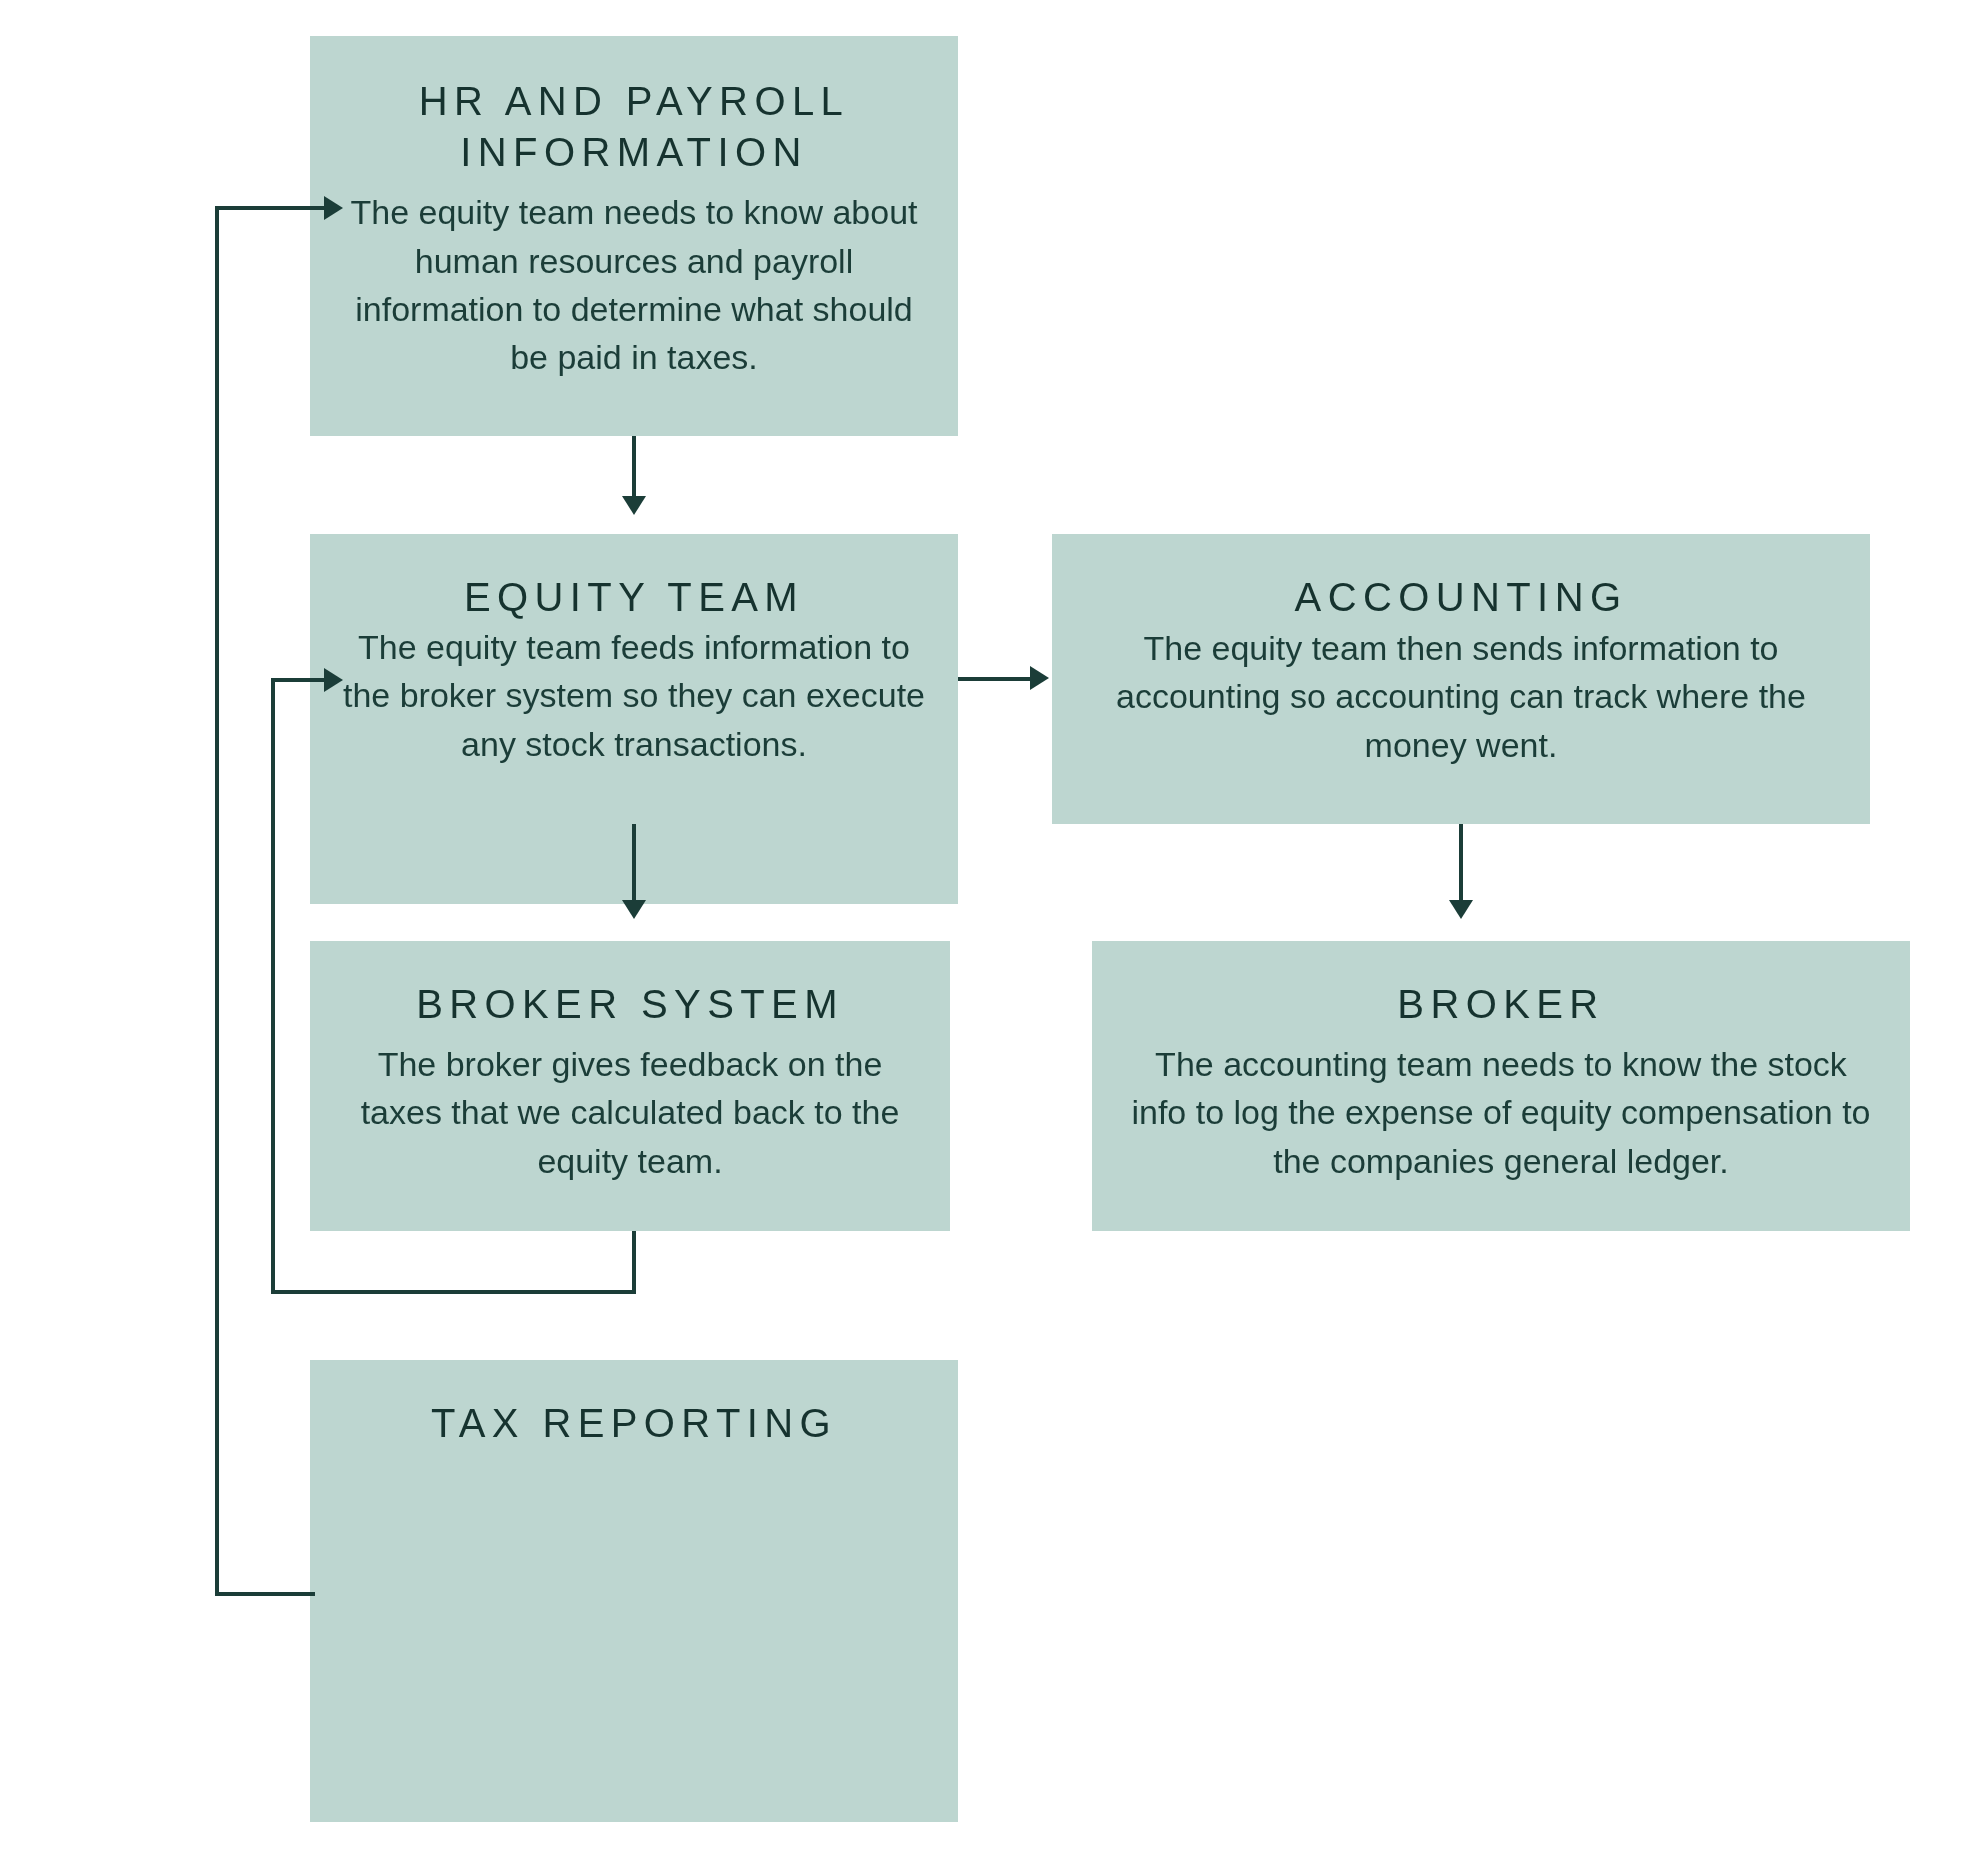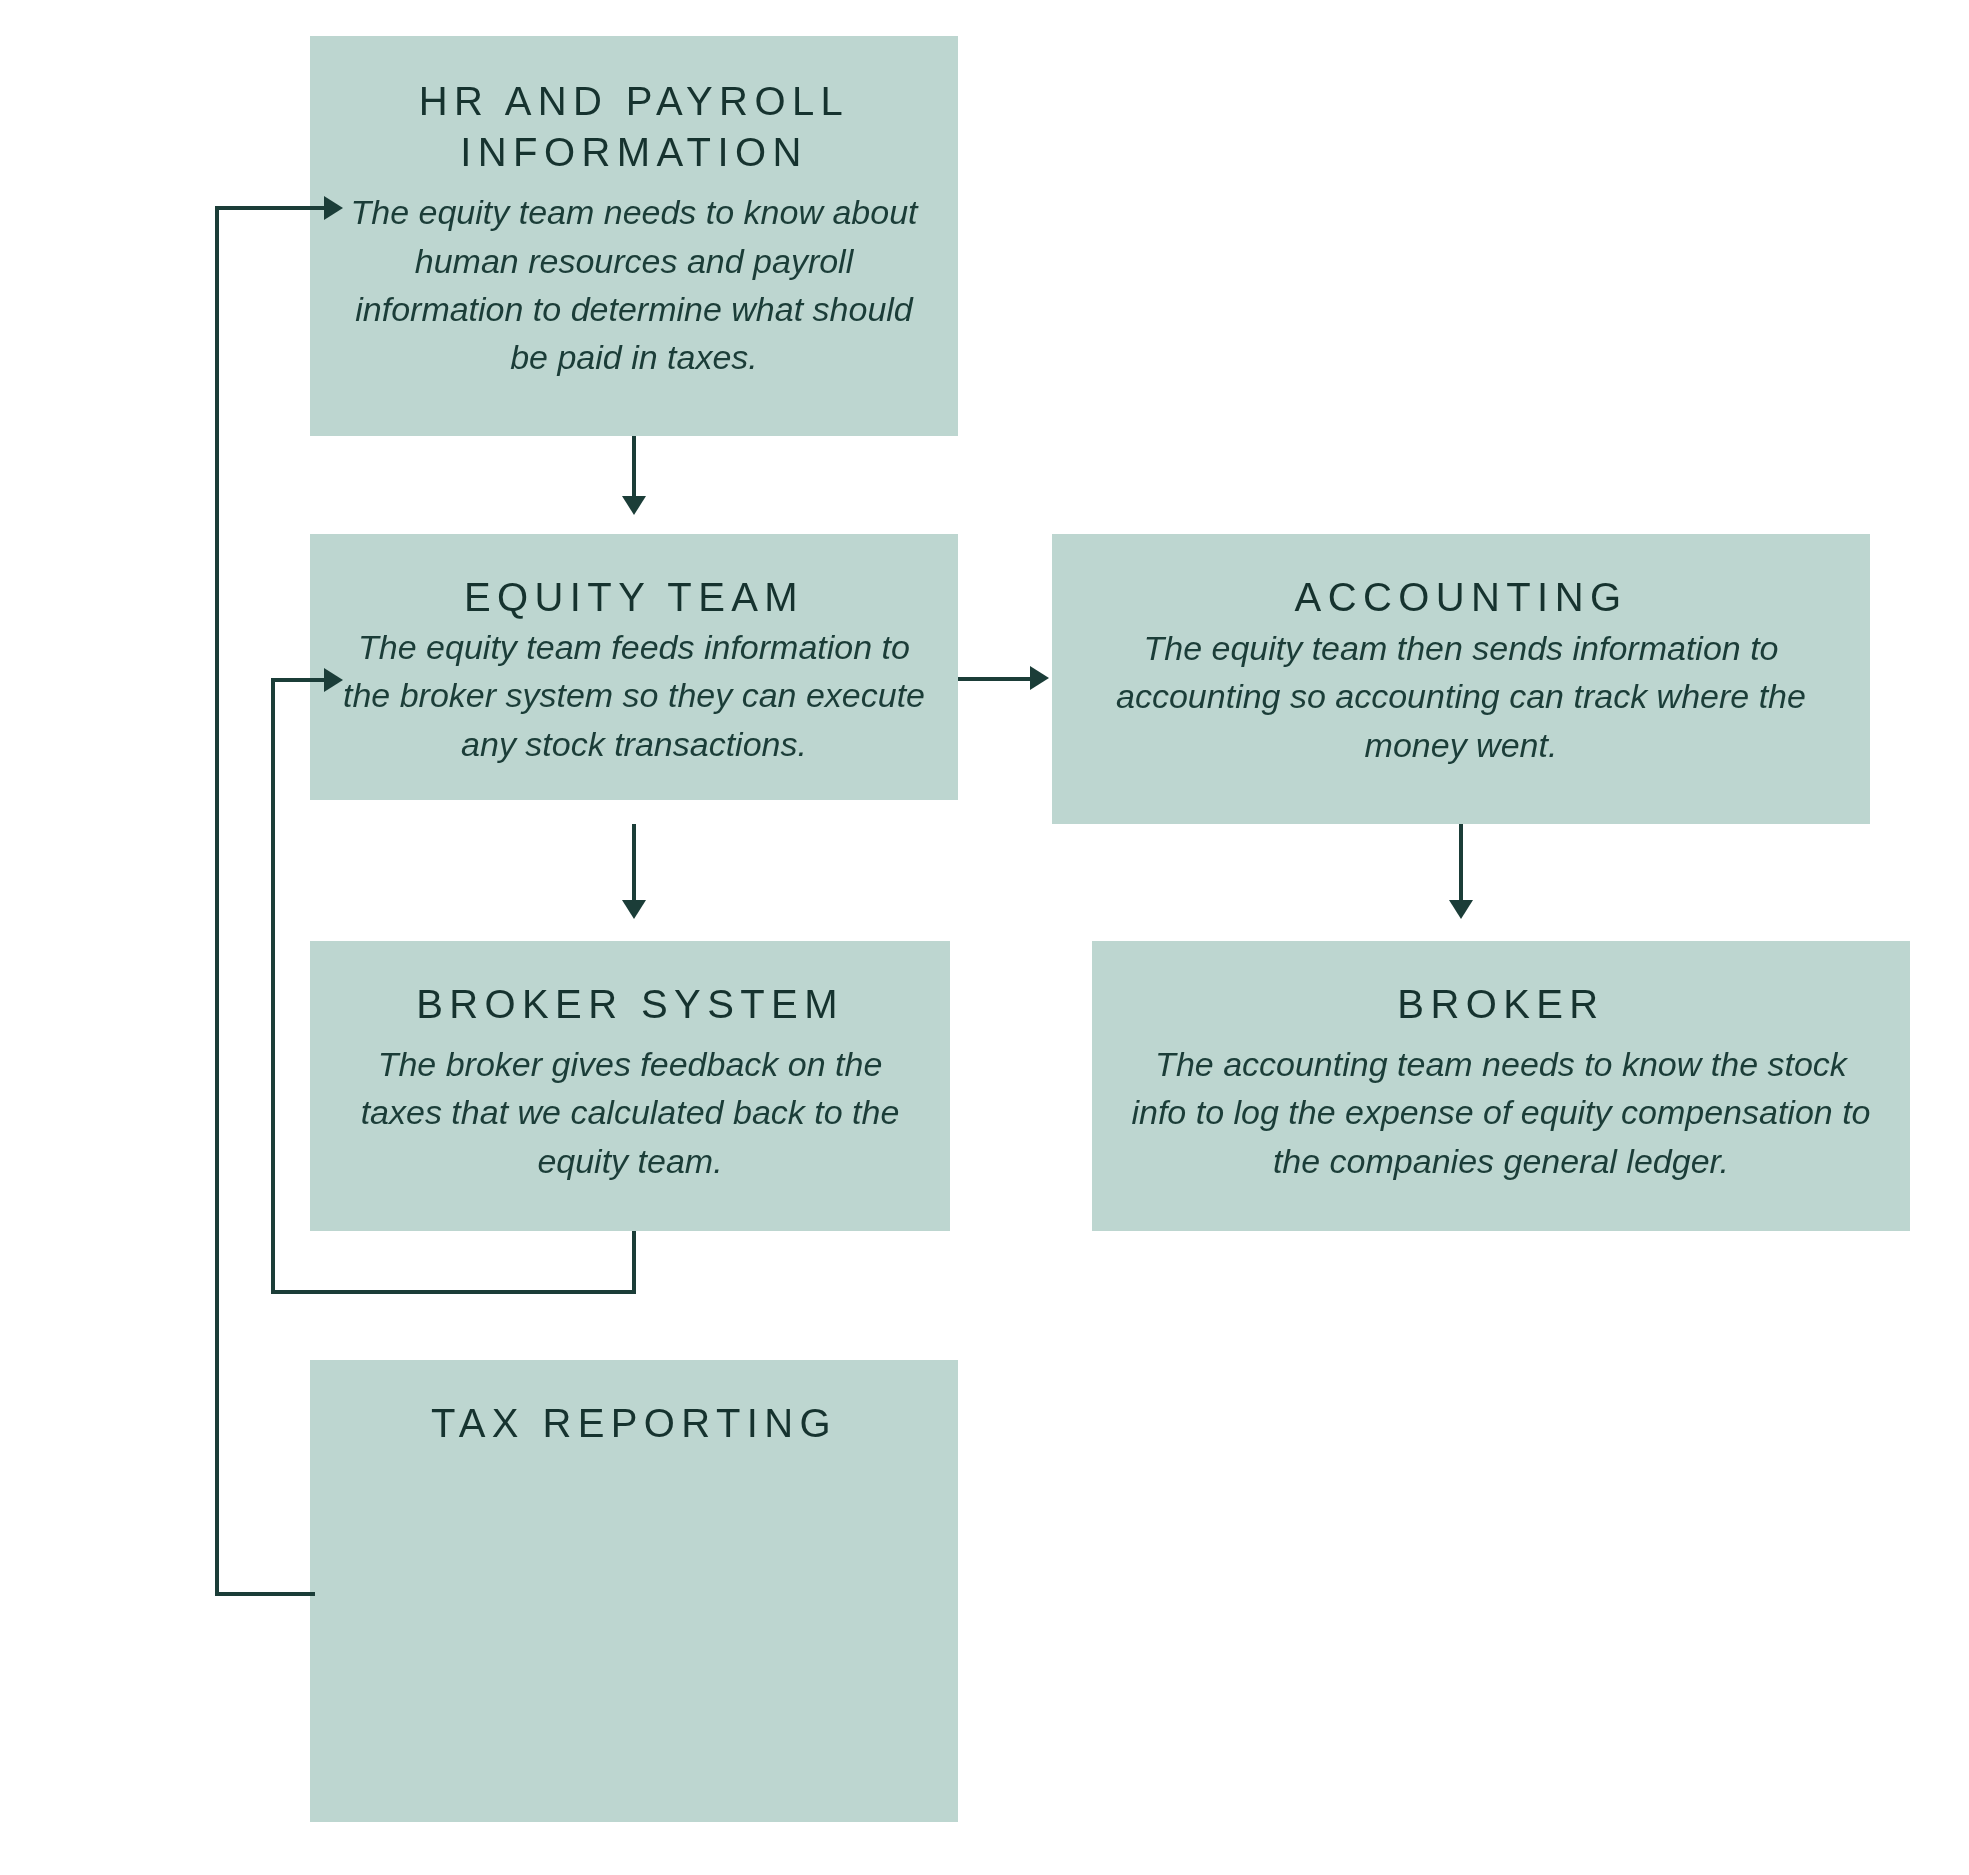--- a/index.html
+++ b/index.html
@@ -37,28 +37,27 @@
     color:#16332f;
     width:88%;
   }
   .node .body{
     font-family:"Liberation Sans", sans-serif;
     font-weight:400;
     font-size:34px;
     line-height:1.42;
     color:#1b3d38;
     width:92%;
-    font-style:italic;
   }
 
   
   #node-hr       { left:310px;  top:36px;   width:648px;  height:400px; padding-top:40px; }
   #node-hr .body { margin-top:10px; }
 
-  #node-equity   { left:310px;  top:534px;  width:648px;  height:266px; padding-top:38px; }
+  #node-equity   { left:310px;  top:534px;  width:648px;  height:370px; padding-top:38px; }
   #node-equity .body{ }
 
   #node-broker-sys{ left:310px; top:941px;  width:640px;  height:290px; padding-top:38px; }
   #node-broker-sys .body{ margin-top:10px; }
 
   #node-tax      { left:310px;  top:1360px; width:648px;  height:462px; padding-top:38px;gap:48px; }
   #node-tax .body{ margin-top:18px; }
 
   #node-accounting{ left:1052px; top:534px; width:818px;  height:290px; padding-top:38px; }
   #node-accounting .body{ margin-top:1px; }

